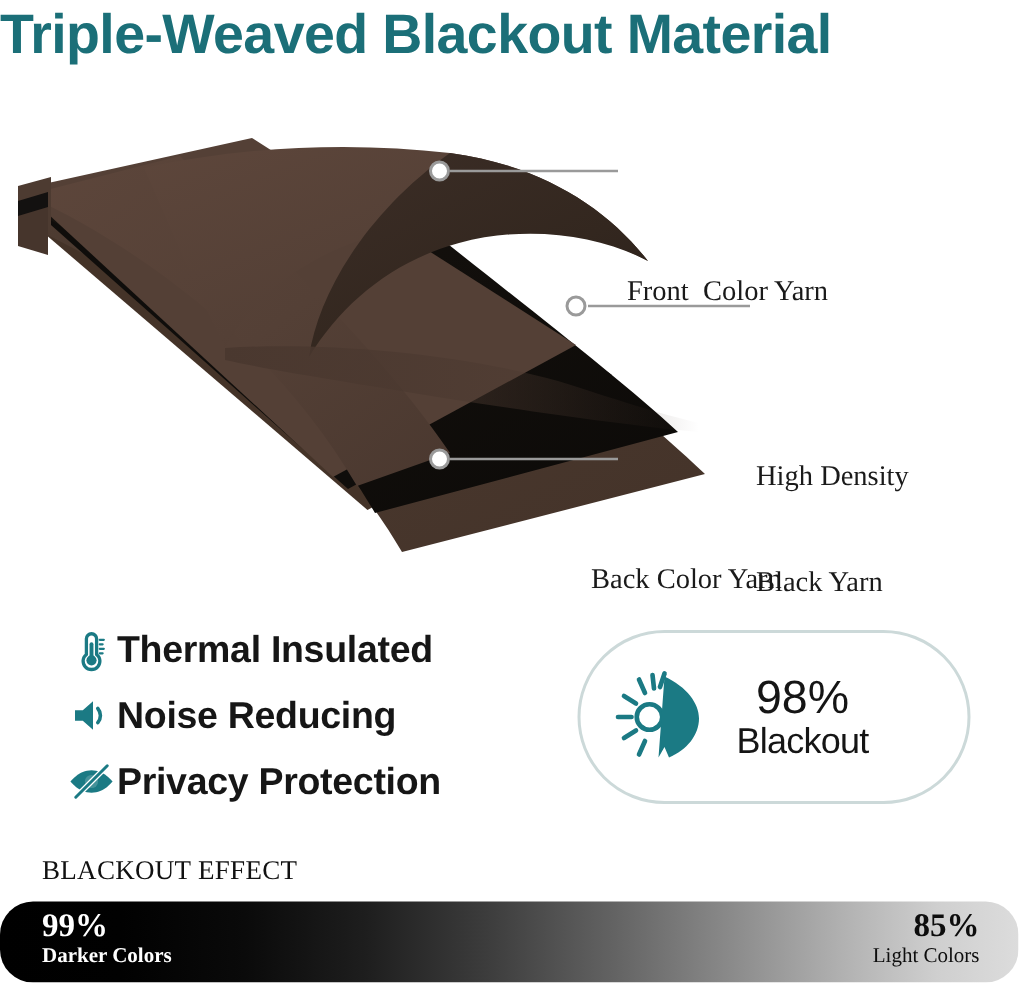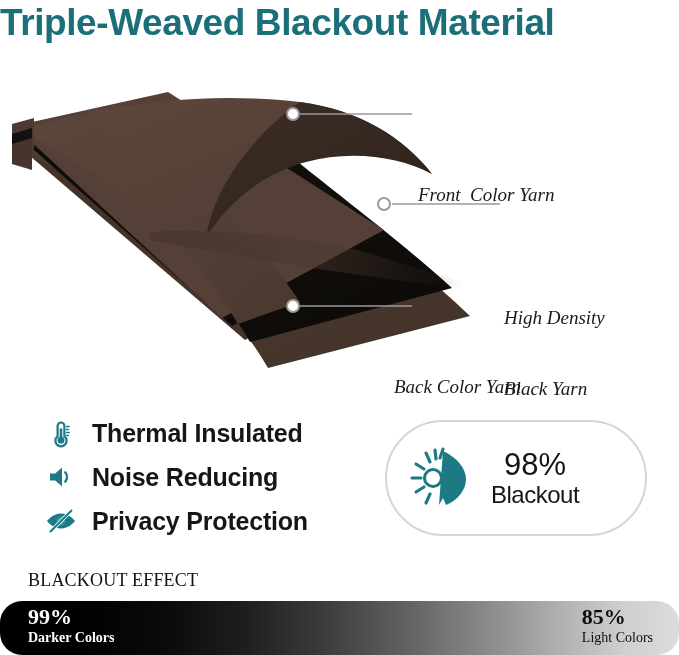--- a/index.html
+++ b/index.html
@@ -40,21 +40,20 @@
     white-space: nowrap;
   }
 
   
   .diagram {
     position: absolute;
     left: 0;
     top: 78px;
     width: 678px;
     height: 290px;
-    font-style: italic;
   }
   .diagram svg {
     display: block;
   }
 
   .leader-label {
     position: absolute;
     font-family: "Liberation Serif", serif;
     font-size: 19px;
     color: #1a1a1a;
@@ -69,21 +68,20 @@
   .features {
     position: absolute;
     left: 44px;
     top: 411px;
     width: 330px;
   }
   .feature-row {
     display: flex;
     align-items: center;
     height: 44px;
-    gap: 14px;
   }
   .feature-icon {
     width: 34px;
     height: 34px;
     flex: 0 0 34px;
     display: flex;
     align-items: center;
     justify-content: center;
   }
   .feature-text {
@@ -167,21 +165,21 @@
     line-height: 1.12;
   }
   .bar-right {
     position: absolute;
     right: 26px;
     top: 4px;
     color: #0d0d0d;
     font-family: "Liberation Serif", serif;
     font-weight: bold;
     line-height: 1.12;
-    text-align: left;
+    text-align: right;
     margin-left: 12px;
   }
   .bar-pct { font-size: 22px; display: block; }
   .bar-sub { font-size: 14px; display: block; }
   .bar-right .bar-sub { font-weight: normal; }
 </style>
 </head>
 <body>
 
 <div class="page">

